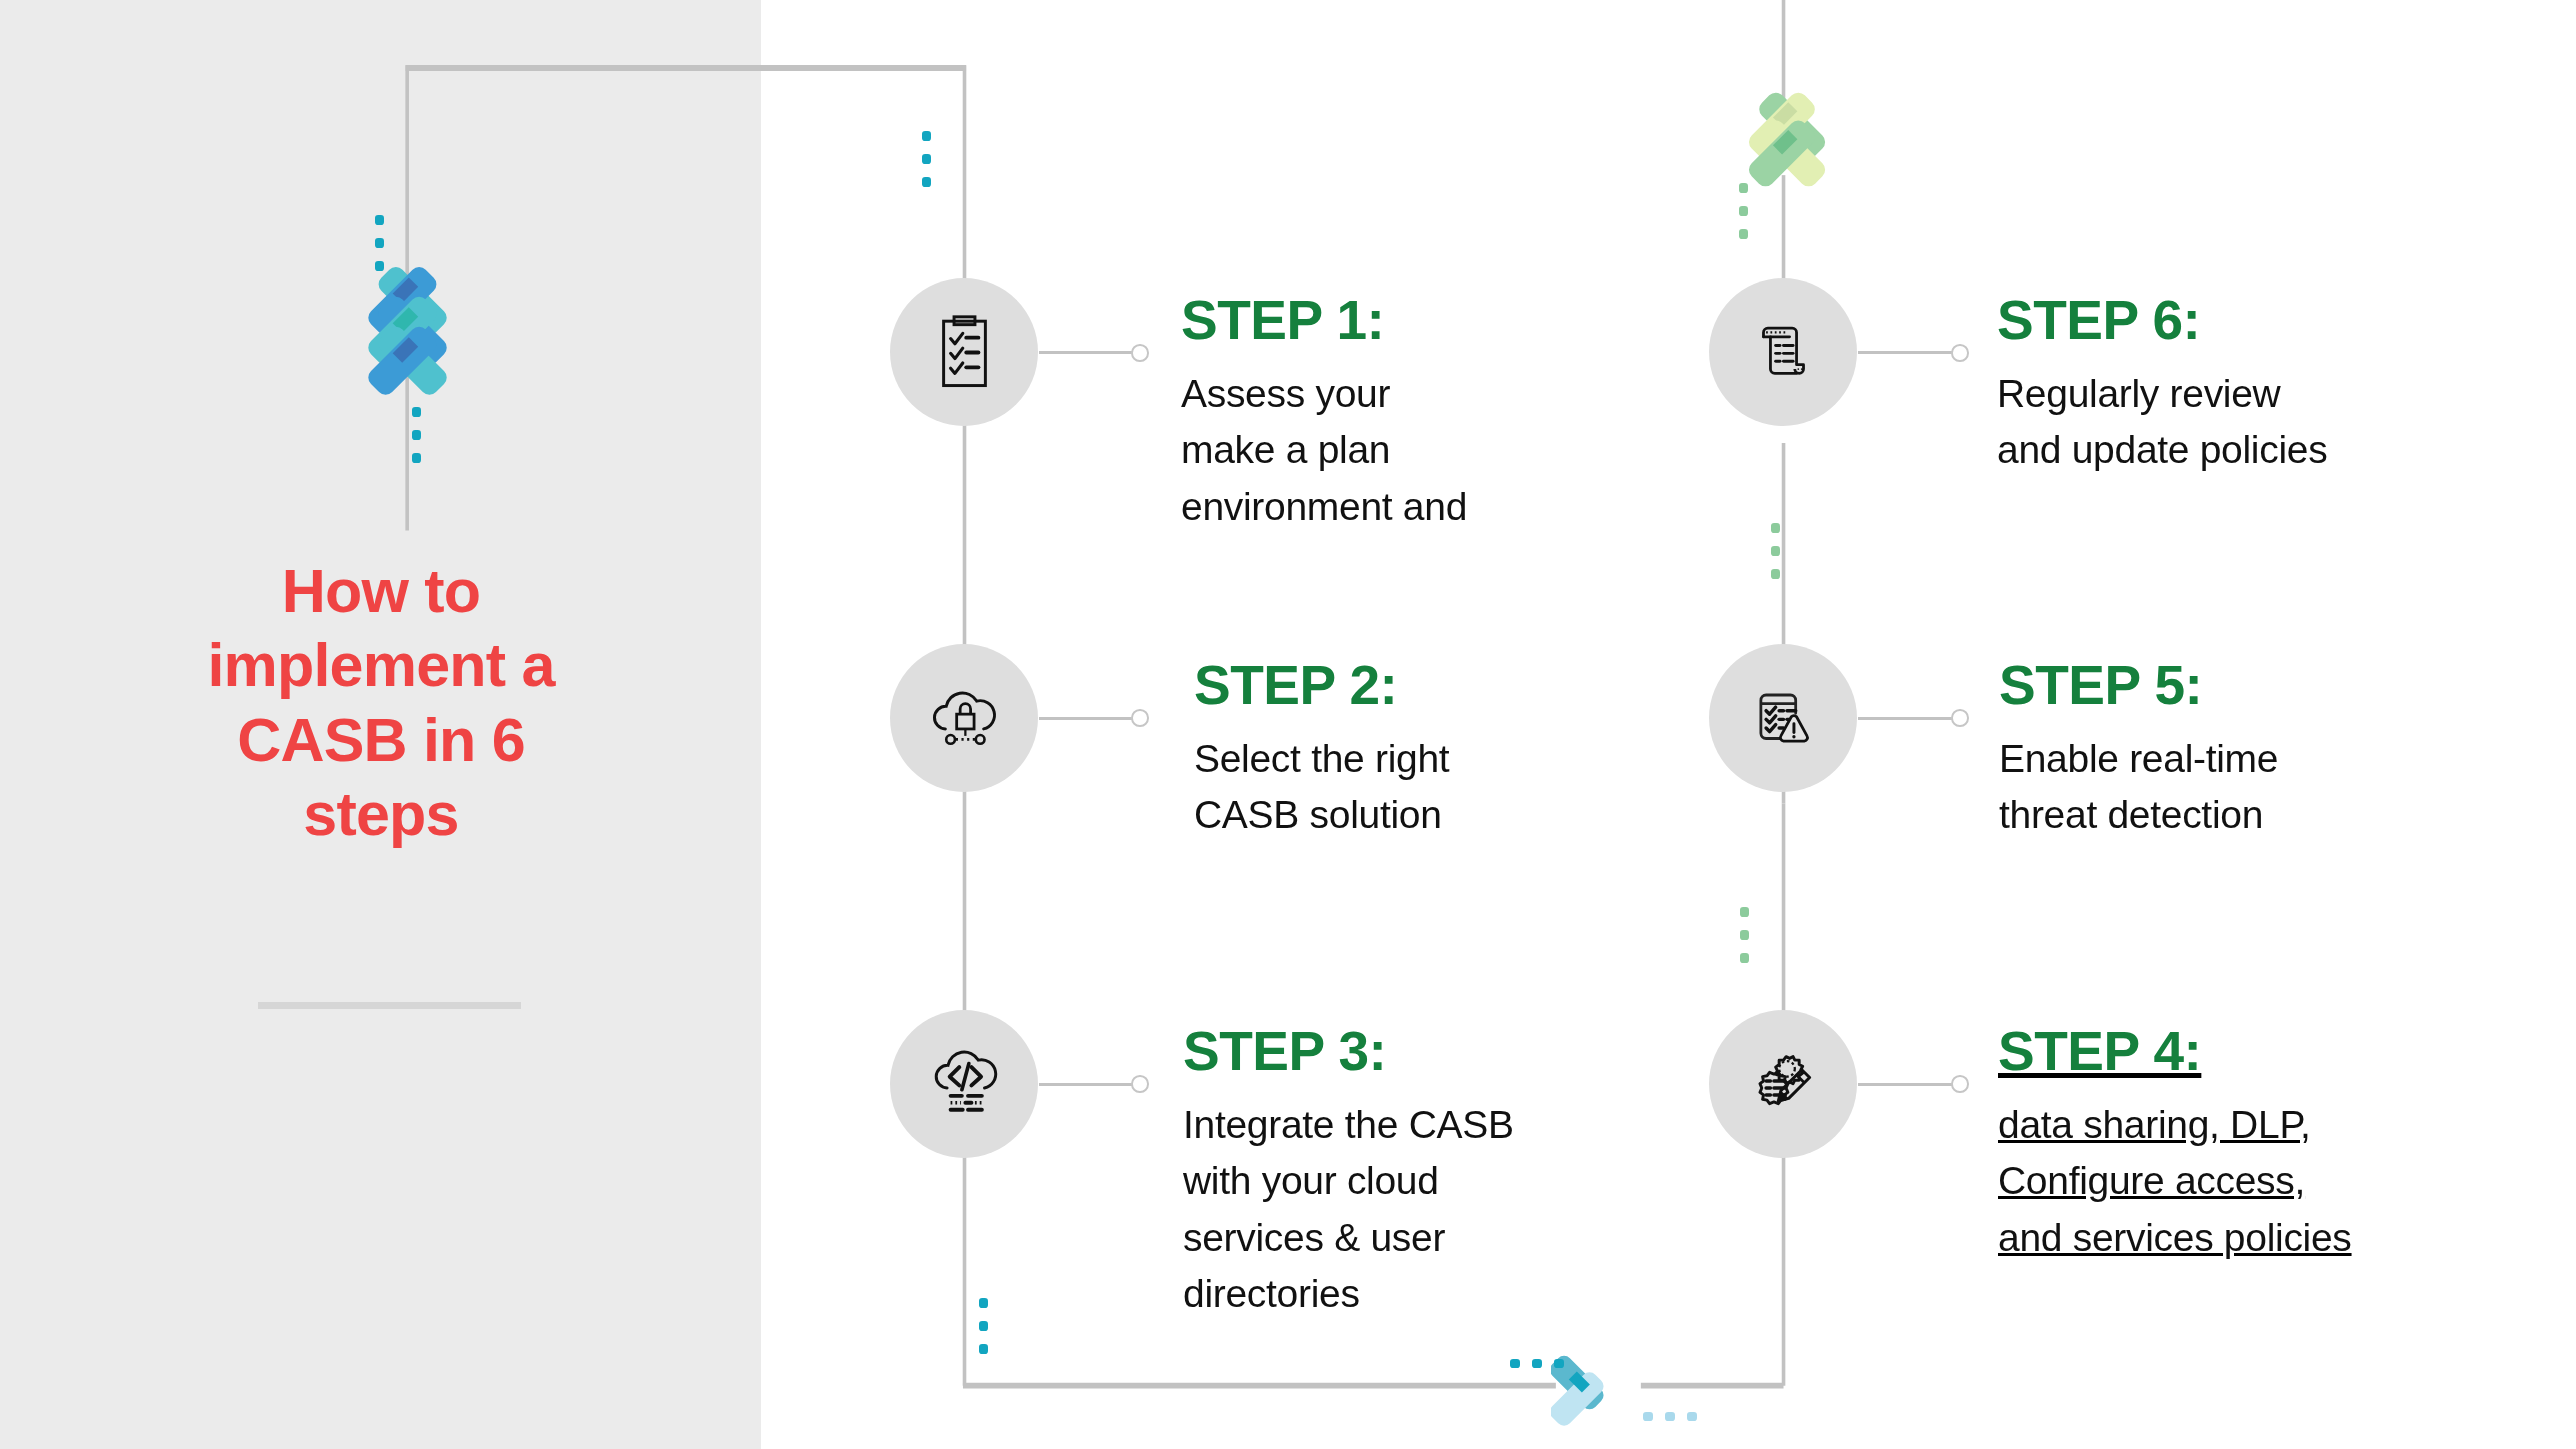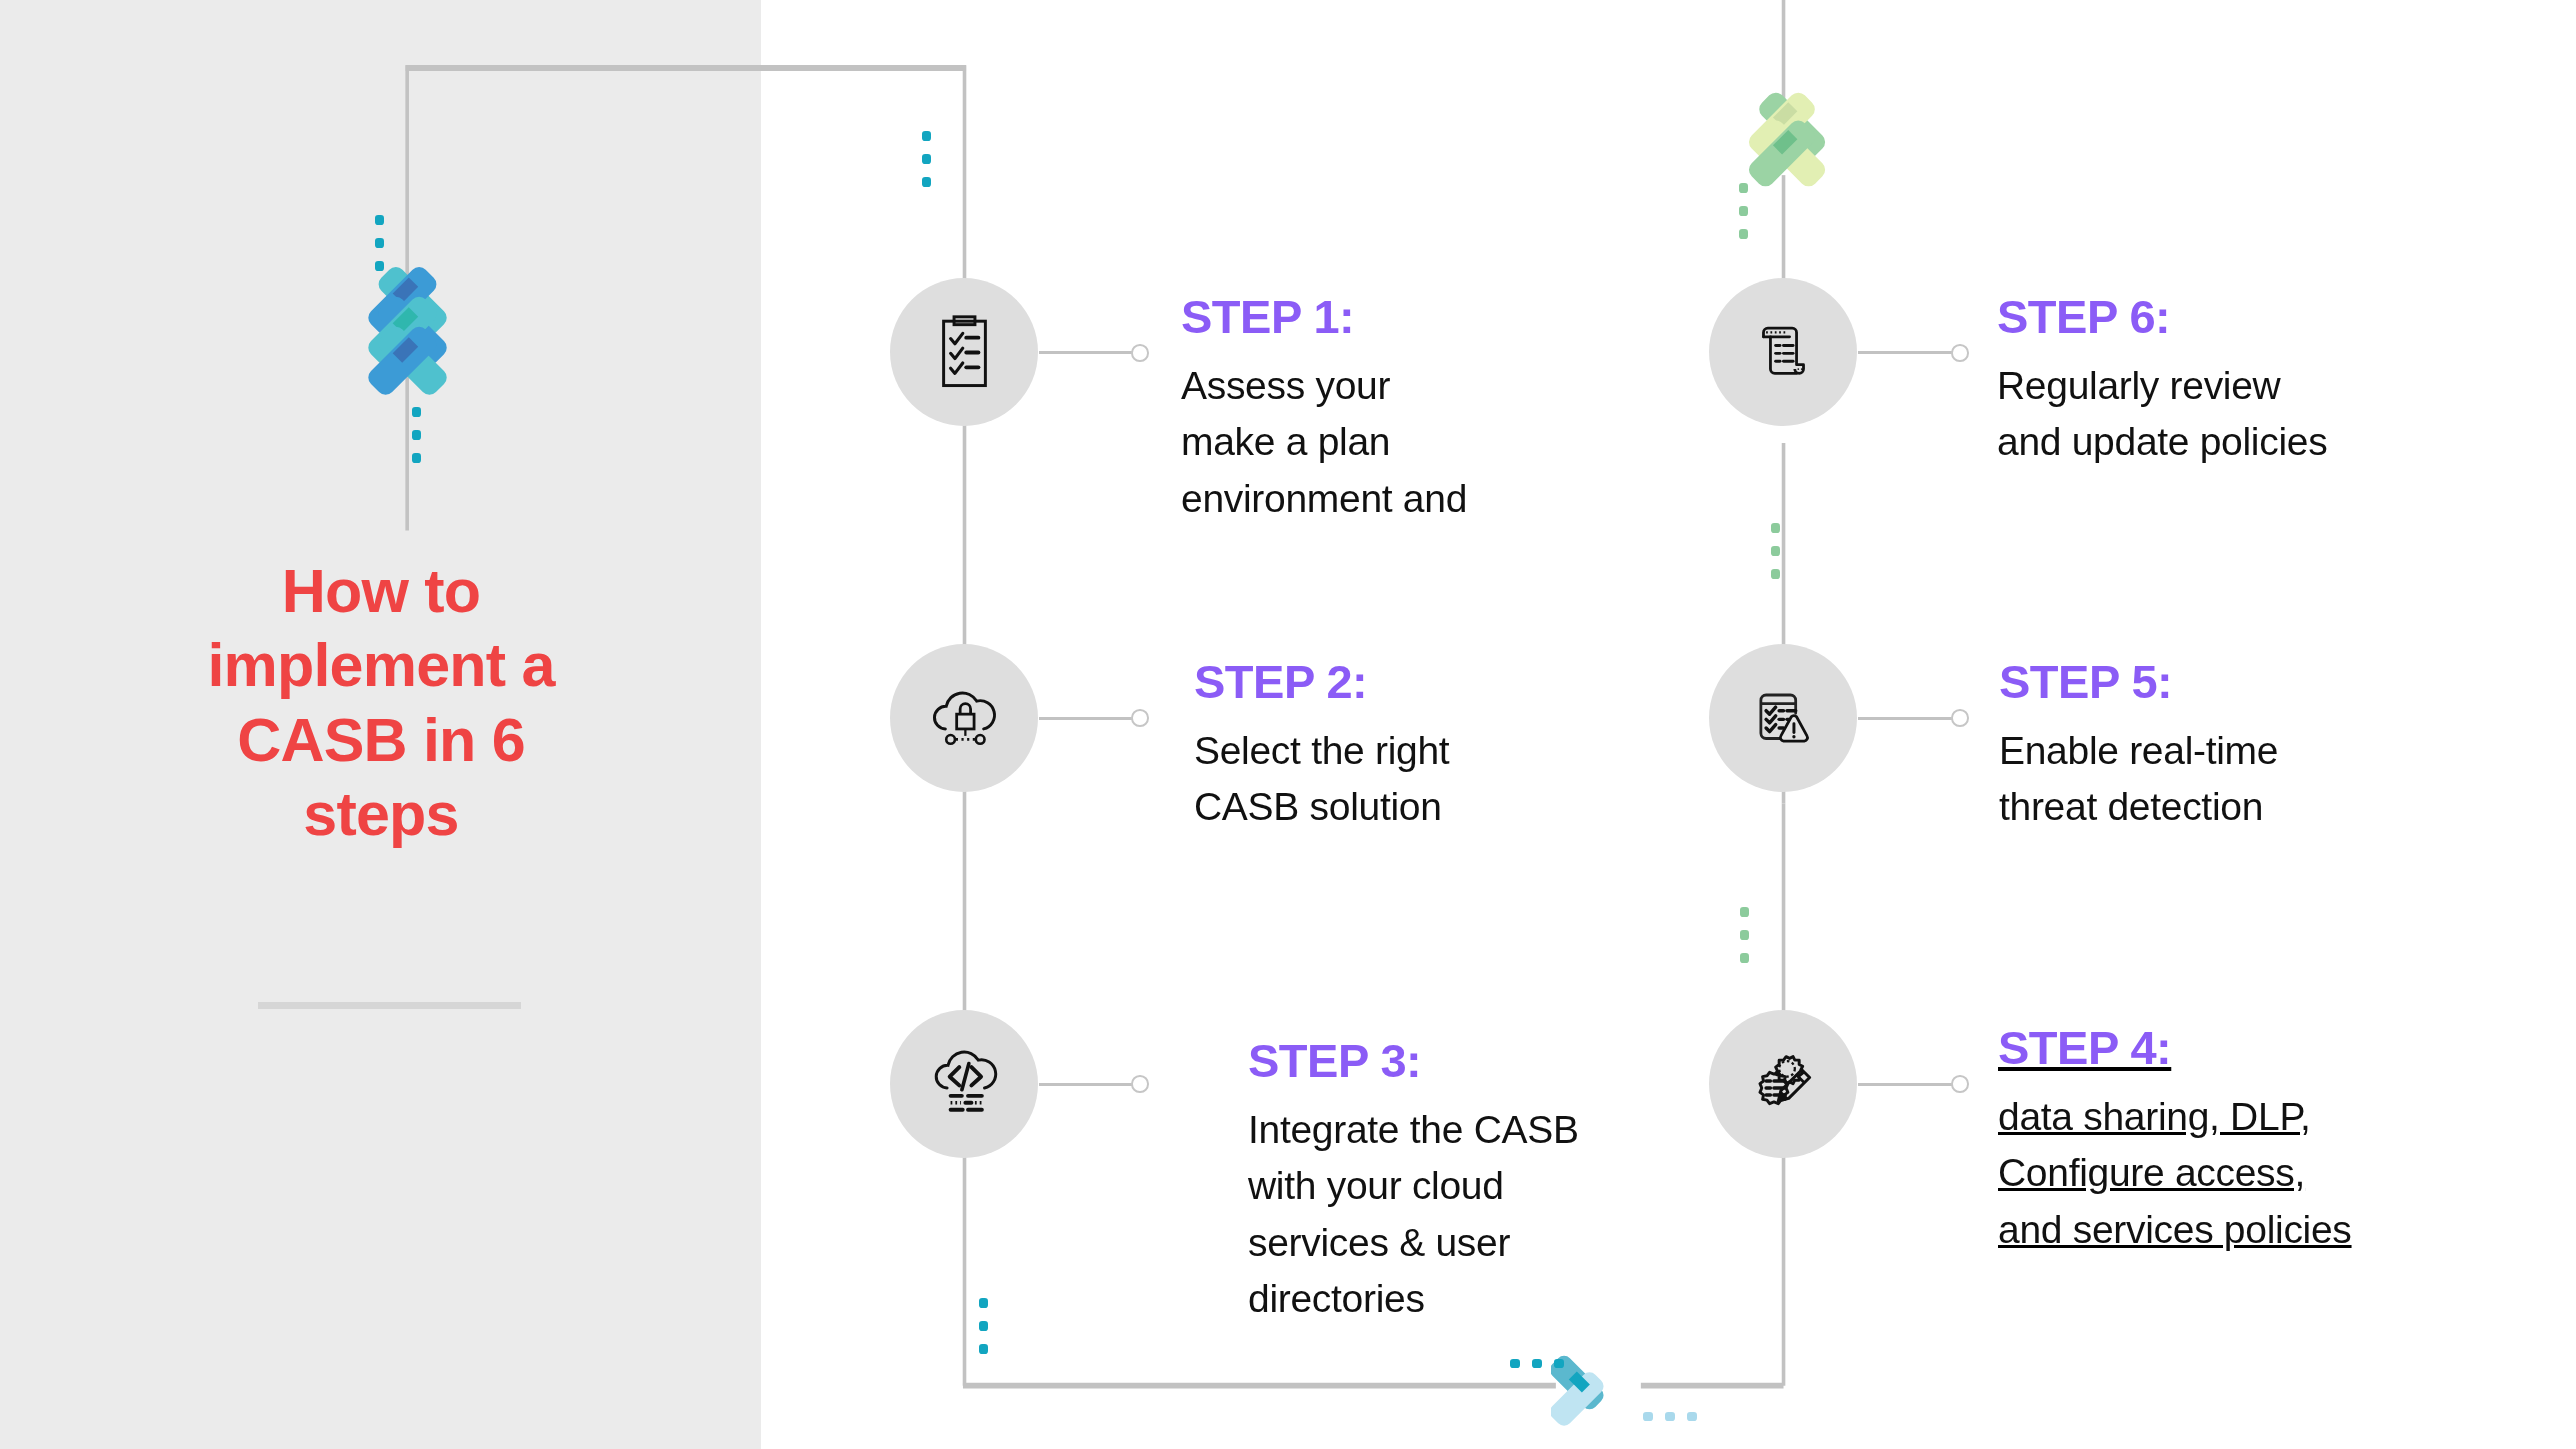--- a/index.html
+++ b/index.html
@@ -53,21 +53,21 @@
 
   .leader{ position:absolute; height:2.6px; background:#c2c2c2; }
   .leader-dot{
     position:absolute; width:17.5px; height:17.5px; border-radius:50%;
     background:#ffffff; border:2.6px solid #c6c6c6;
   }
 
   
   .step-text{ position:absolute; width:515px; }
   .step-label{
-    font-size:47px; font-weight:700; color:#8b5cf6; letter-spacing:-0.5px;
+    font-size:55px; font-weight:700; color:#15803d; letter-spacing:-0.5px;
     line-height:1.0; margin-bottom:17.5px;
   }
   .step-desc{
     font-size:39px; font-weight:400; color:#111111; line-height:1.45;
     letter-spacing:-0.3px;
   }
 </style>
 </head>
 <body>
 
@@ -260,21 +260,21 @@
       <line x1="54" y1="63" x2="70" y2="63" stroke="#111" stroke-width="4.4" stroke-linecap="round"></line>
       <line x1="34" y1="71" x2="46" y2="71" stroke="#111" stroke-width="4" stroke-dasharray="2 3.5"></line>
       <line x1="51" y1="71" x2="58" y2="71" stroke="#111" stroke-width="4.4" stroke-linecap="round"></line>
       <line x1="62" y1="71" x2="70" y2="71" stroke="#111" stroke-width="4" stroke-dasharray="2 3.5"></line>
       <line x1="34" y1="79" x2="48" y2="79" stroke="#111" stroke-width="4.4" stroke-linecap="round"></line>
       <line x1="54" y1="79" x2="70" y2="79" stroke="#111" stroke-width="4.4" stroke-linecap="round"></line>
     </svg>
   </div>
   <div class="leader" style="left:1039px; top:1083px; width:99px;"></div>
   <div class="leader-dot" style="left:1131px; top:1075px;"></div>
-  <div class="step-text" style="left:1248px; top:1024px;margin-top:13px;">
+  <div class="step-text" style="left:1183px; top:1024px;">
     <div class="step-label">STEP 3:</div>
     <div class="step-desc">
       <div>Integrate the CASB</div>
       <div>with your cloud</div>
       <div>services &amp; user</div>
       <div>directories</div>
     </div>
   </div>
 
   <div class="node" style="left:1709px; top:278px;">

